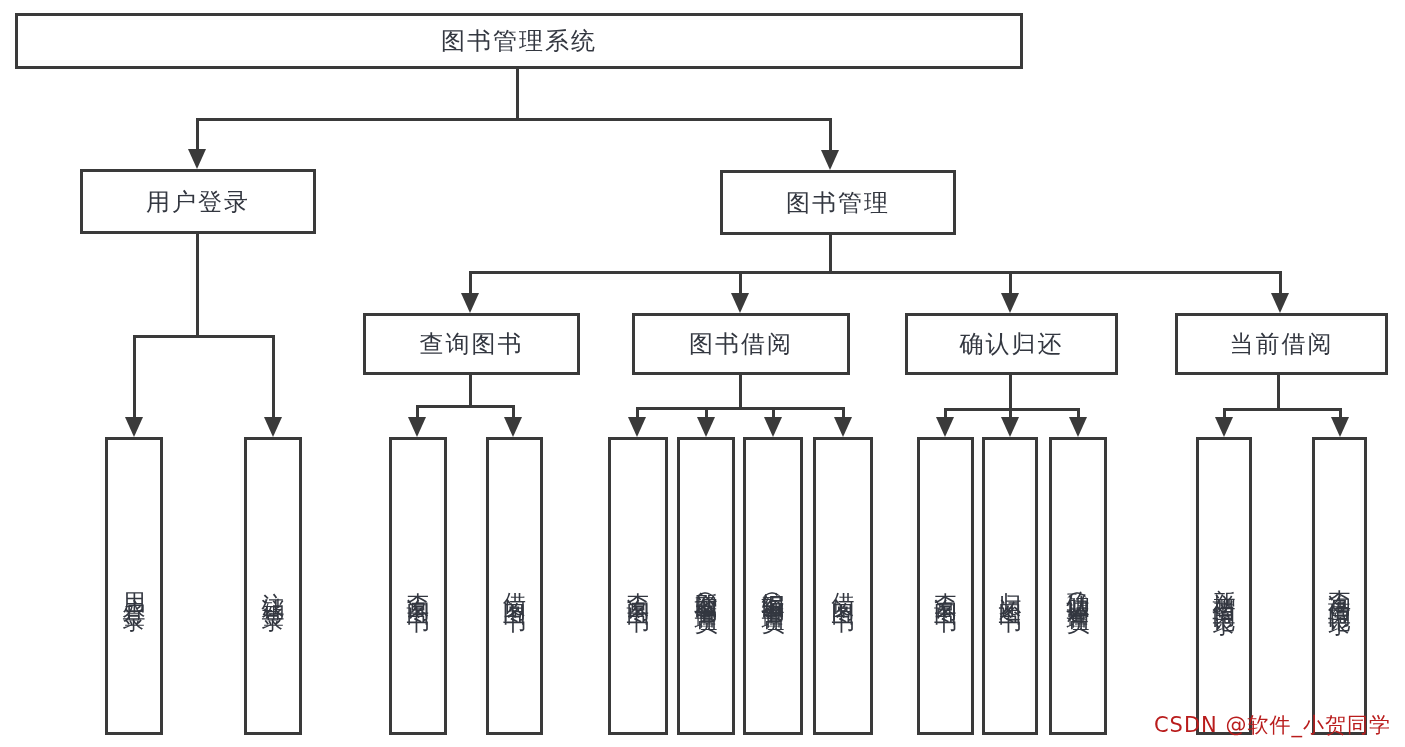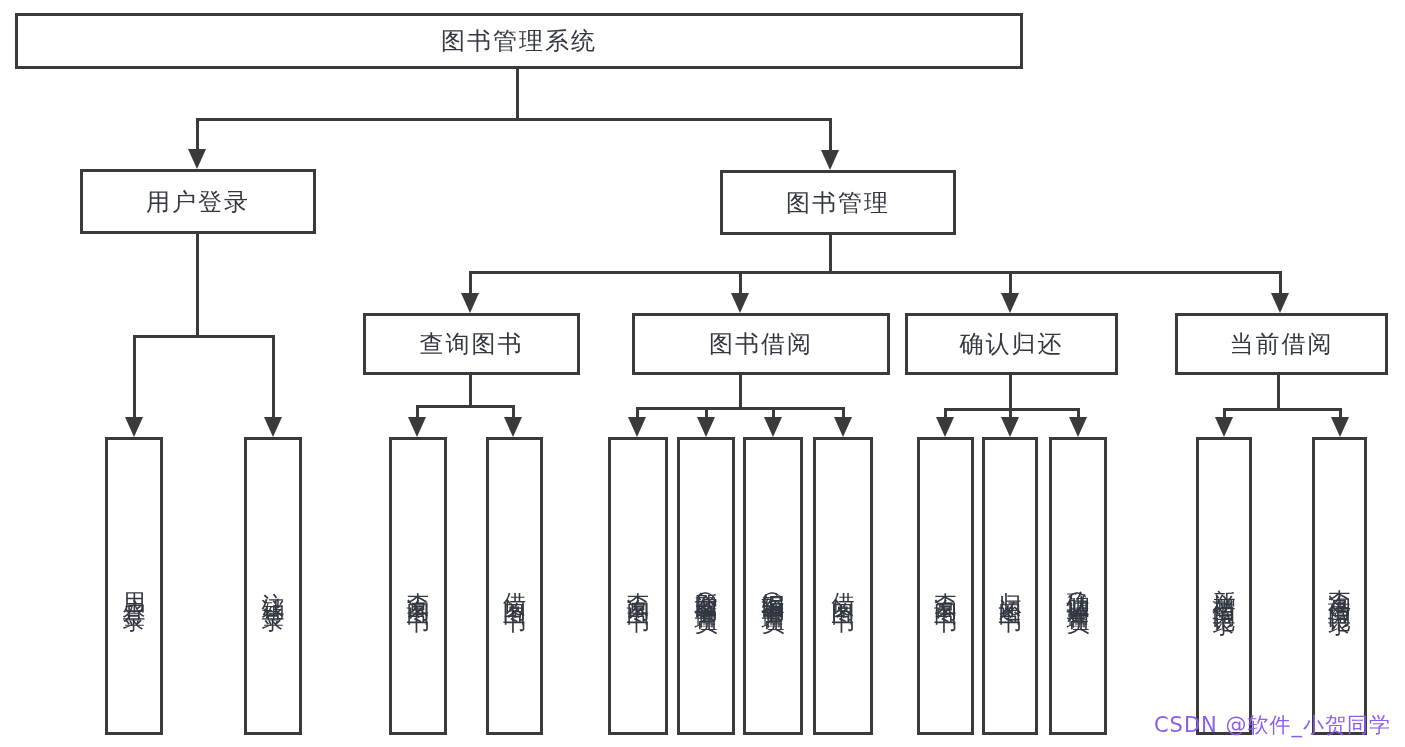--- a/index.html
+++ b/index.html
@@ -50,39 +50,39 @@
     width:0;height:0;
     border-left:9px solid transparent;
     border-right:9px solid transparent;
     border-top:20px solid var(--line);
   }
   .watermark{
     position:absolute;
     right:14px;
     bottom:8px;
     font-size:21px;
-    color:#8b5cf6;
+    color:#b91c1c;
     letter-spacing:1px;
     white-space:nowrap;
   }
 </style>
 </head>
 <body>
 
 <div id="canvas">
 
   <div class="box box-h" style="left:15px;top:13px;width:1008px;height:56px">图书管理系统</div>
 
   <div class="box box-h" style="left:80px;top:169px;width:236px;height:65px">用户登录</div>
 
   <div class="box box-h" style="left:720px;top:170px;width:236px;height:65px">图书管理</div>
 
   <div class="box box-h" style="left:363px;top:313px;width:217px;height:62px">查询图书</div>
 
-  <div class="box box-h" style="left:632px;top:313px;width:258px;height:62px">图书借阅</div>
+  <div class="box box-h" style="left:632px;top:313px;width:218px;height:62px">图书借阅</div>
 
   <div class="box box-h" style="left:905px;top:313px;width:213px;height:62px">确认归还</div>
 
   <div class="box box-h" style="left:1175px;top:313px;width:213px;height:62px">当前借阅</div>
 
   <div class="box box-v" style="left:105px;top:437px;width:58px;height:298px">
     <span class="vtext">用户登录</span>
   </div>
   <div class="box box-v" style="left:244px;top:437px;width:58px;height:298px">
     <span class="vtext">注销登录</span>

